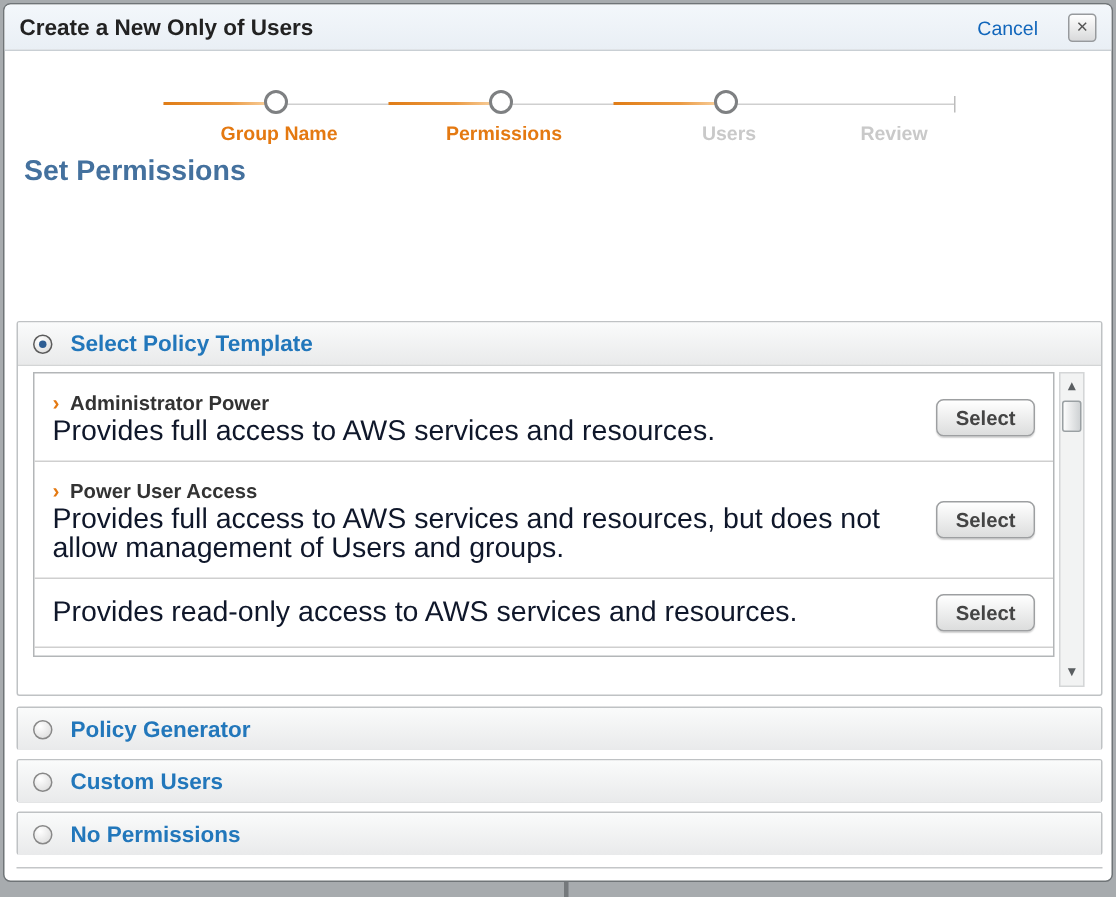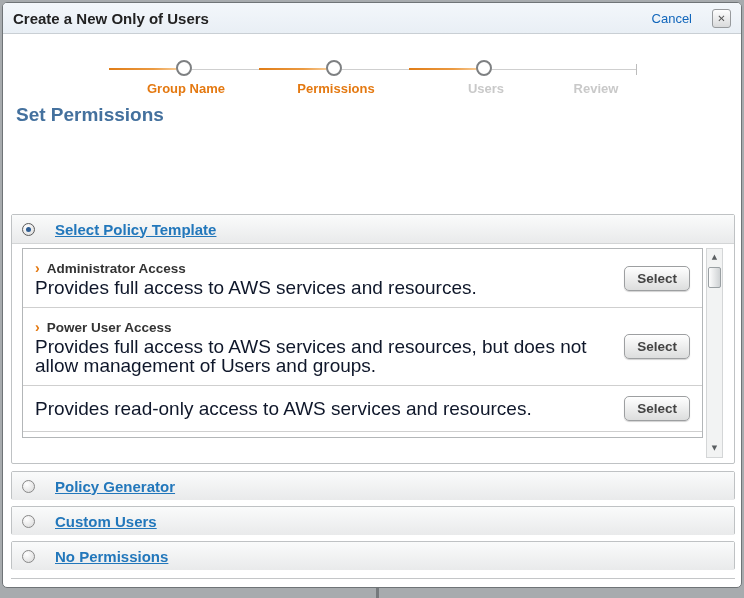--- a/index.html
+++ b/index.html
@@ -68,21 +68,21 @@
     background:#fff;}
   .sec-1{top:211px;height:250px;}
   .sec-2{top:468px;height:29px;}
   .sec-3{top:503px;height:29px;}
   .sec-4{top:538px;height:29px;}
   .sec-header{
     height:28px;display:flex;align-items:center;padding:0 10px;cursor:pointer;
     background:linear-gradient(#fafbfb,#e9eaeb);
   }
   .sec-1 .sec-header{border-bottom:1px solid #d3d5d6;height:29px;}
-  .sec-label{font-size:15px;font-weight:bold;color:var(--section-label-blue);margin-left:20px;text-decoration:underline;}
+  .sec-label{font-size:15px;font-weight:bold;color:var(--section-label-blue);margin-left:12px;}
 
   .radio{position:relative;width:13px;height:13px;border:1px solid #888;border-radius:50%;
     background:radial-gradient(circle at 35% 30%,#ffffff,#d8d8d8);flex:none;cursor:pointer;}
   .radio.selected{border-color:#5b5b5b;}
   .radio.selected::after{content:"";position:absolute;left:3px;top:3px;width:5px;height:5px;
     border-radius:50%;background:#2d5d93;}
 
   
   .sec-body{position:relative;height:219px;padding:4px 0 0 10px;}
   .list-box{width:681px;border:1px solid #b3b6b8;background:#fff;}
@@ -150,21 +150,21 @@
     <div class="sec-header">
       <span class="radio selected"></span>
       <span class="sec-label">Select Policy Template</span>
     </div>
     <div class="sec-body">
       <div class="list-box">
 
         <div class="trow">
           <div class="trow-text">
             <div class="trow-title">
-              <span class="chev">›</span><span>Administrator Access</span>
+              <span class="chev">›</span><span>Administrator Power</span>
             </div>
             <div class="trow-desc">Provides full access to AWS services and resources.</div>
           </div>
           <button class="select-btn">Select</button>
         </div>
 
         <div class="trow">
           <div class="trow-text">
             <div class="trow-title">
               <span class="chev">›</span><span>Power User Access</span>

